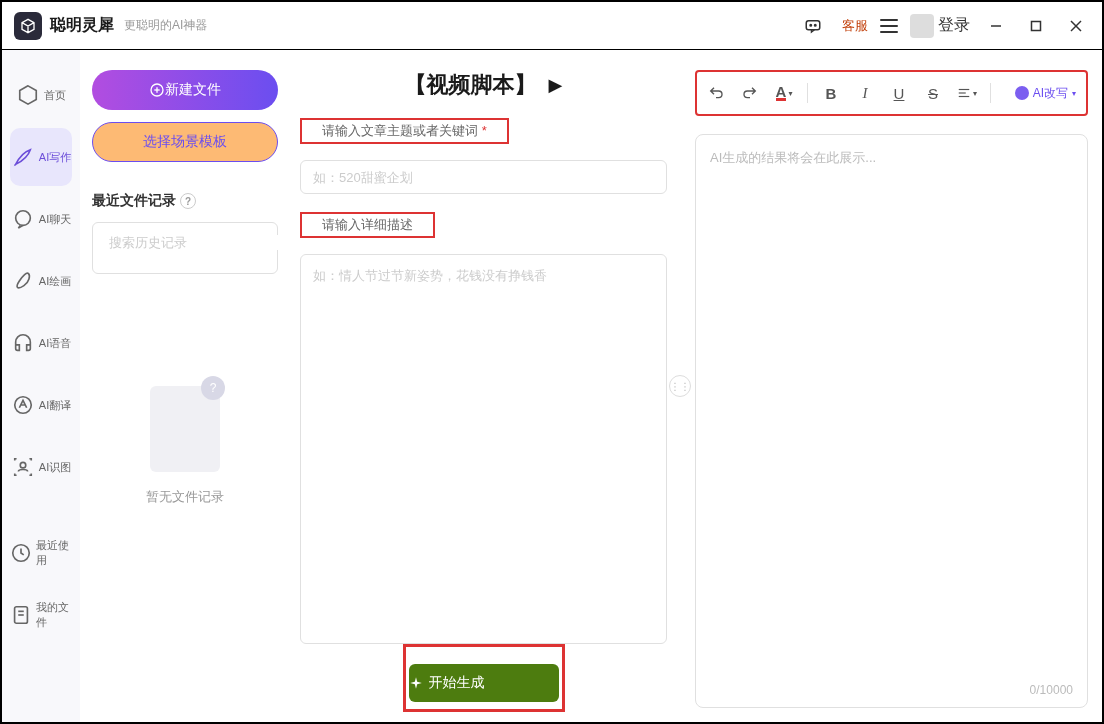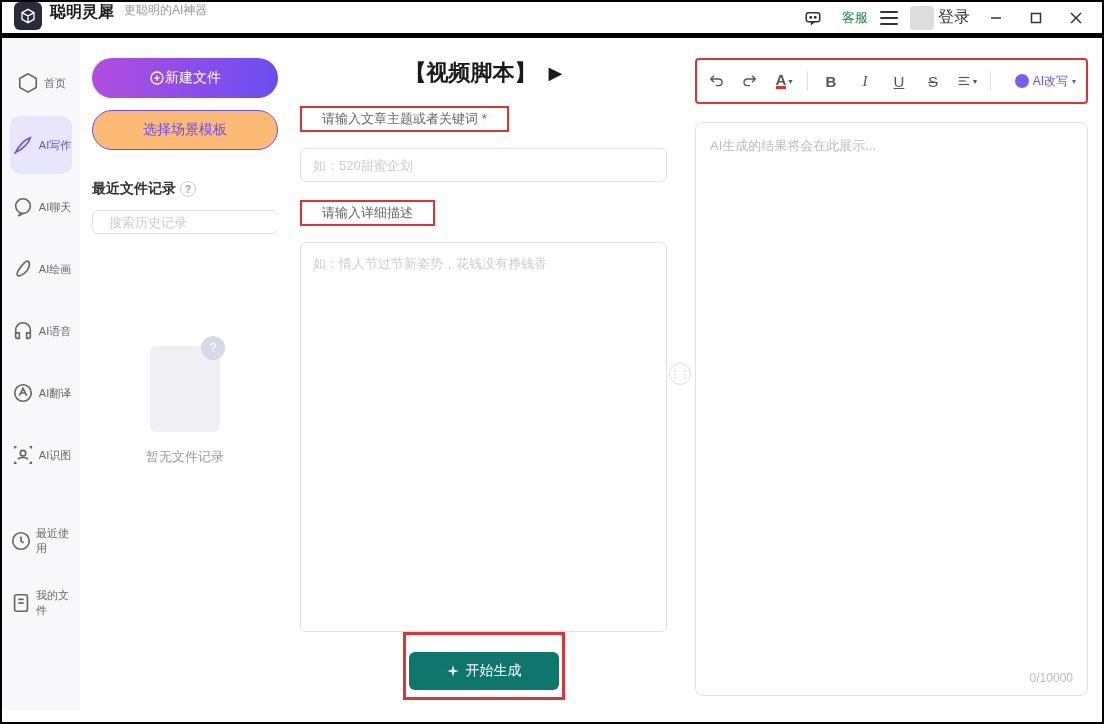--- a/index.html
+++ b/index.html
@@ -1,24 +1,24 @@
 <!DOCTYPE html>
 <html><head>
 <meta charset="utf-8">
 <style>
 * { margin: 0; padding: 0; box-sizing: border-box; font-family: "Microsoft YaHei", -apple-system, sans-serif; }
 body { width: 1104px; height: 724px; background: #fff; overflow: hidden; border: 2px solid #000; }
 
 
-.titlebar { height: 36px; background: #fff; display: flex; padding: 0 12px; border-bottom: 5px solid #000000; }
+.titlebar { height: 48px; background: #fff; display: flex; align-items: center; padding: 0 12px; border-bottom: 1px solid #000000; }
 .logo-badge { width: 28px; height: 28px; background: #2a2a3a; border-radius: 6px; display: flex; align-items: center; justify-content: center; color: #fff; margin-right: 8px; }
 .app-title { font-size: 16px; font-weight: 700; color: #1a1a1a; margin-right: 10px; }
 .app-sub { font-size: 12px; color: #999; }
 .titlebar-right { margin-left: auto; display: flex; align-items: center; gap: 12px; }
-.kefu { display: flex; align-items: center; gap: 20px; font-size: 13px; color: #15803d; cursor: pointer; }
+.kefu { display: flex; align-items: center; gap: 20px; font-size: 13px; color: #c2410c; cursor: pointer; }
 .menu-icon { width: 18px; height: 18px; display: flex; flex-direction: column; justify-content: space-between; padding: 2px 0; cursor: pointer; }
 .menu-icon span { height: 2px; background: #333; border-radius: 1px; }
 .login-btn { display: flex; align-items: center; gap: 4px; font-size: 16px; color: #333; cursor: pointer; }
 .avatar-sq { width: 24px; height: 24px; background: #ddd; border-radius: 4px; }
 .win-btn { width: 28px; height: 28px; display: flex; align-items: center; justify-content: center; cursor: pointer; color: #333; font-size: 14px; }
 
 
 .main { display: flex; height: calc(100% - 48px); }
 
 
@@ -26,39 +26,39 @@
 .nav-item { width: 62px; height: 58px; display: flex; align-items: center; justify-content: center; gap: 4px; border-radius: 10px; cursor: pointer; font-size: 11px; color: #666; }
 .nav-item.active { background: #e8e6fc; color: #6c4ed9; }
 .nav-icon { width: 24px; height: 24px; display: flex; align-items: center; justify-content: center; }
 
 
 .left-panel { width: 210px; padding: 20px 12px; display: flex; flex-direction: column; gap: 12px; }
 .new-file-btn { height: 40px; background: linear-gradient(90deg, #b24de0, #6b4ef0); color: #fff; border: none; border-radius: 20px; font-size: 14px; font-weight: 500; cursor: pointer; display: flex; align-items: center; justify-content: center; }
 .template-btn { height: 40px; background: #fdba74; color: #6b4ef0; border: 1.5px solid #6b4ef0; border-radius: 20px; font-size: 14px; font-weight: 500; cursor: pointer; }
 .recent-label { display: flex; align-items: center; gap: 4px; margin-top: 18px; font-size: 14px; font-weight: 600; color: #333; }
 .help-circle { width: 16px; height: 16px; border: 1px solid #ccc; border-radius: 50%; display: flex; align-items: center; justify-content: center; font-size: 10px; color: #999; }
-.search-box { height: 24px; border: 1px solid #e0e0e0; border-radius: 6px; display: flex; align-items: center; padding: 0 10px; gap: 6px; }
+.search-box { height: 52px; border: 1px solid #e0e0e0; border-radius: 6px; display: flex; align-items: flex-start; padding: 12px 10px; gap: 6px; }
 .search-box input { border: none; outline: none; flex: 1; font-size: 13px; }
 .empty-state { margin-top: 90px; display: flex; flex-direction: column; align-items: center; gap: 12px; }
 .empty-img { width: 90px; height: 100px; position: relative; }
 .empty-doc { position: absolute; width: 70px; height: 86px; background: #f0f0f4; border-radius: 6px; top: 10px; left: 10px; }
 .empty-badge { position: absolute; width: 24px; height: 24px; background: #d8d8e6; border-radius: 50%; top: 0; right: 5px; display: flex; align-items: center; justify-content: center; color: #fff; font-size: 12px; }
 .empty-text { font-size: 13px; color: #999; }
 
 
 .mid-panel { flex: 1; padding: 20px 10px 10px 10px; display: flex; flex-direction: column; position: relative; }
 .mid-title-row { display: flex; align-items: center; justify-content: center; gap: 12px; margin-bottom: 18px; }
 .mid-title { font-size: 22px; font-weight: 700; color: #1a1a1a; }
 .mid-play { font-size: 18px; color: #1a1a1a; }
 .field-label { font-size: 13px; color: #666; margin-bottom: 8px; display: inline-block; }
 .red-box { border: 2px solid #d33; padding: 2px 20px; }
 .req-star { color: #d33; }
 .input-box { width: 100%; height: 34px; border: 1px solid #e0e0e0; border-radius: 6px; padding: 0 12px; font-size: 13px; outline: none; margin-bottom: 18px; }
 .textarea-box { width: 100%; flex: 1; border: 1px solid #e0e0e0; border-radius: 6px; padding: 12px; font-size: 13px; outline: none; resize: none; }
-.gen-btn { width: 150px; height: 38px; margin: 14px auto 4px; background: #0f766e; color: #fff; border: none; border-radius: 6px; font-size: 14px; cursor: pointer; display: flex; align-items: center; justify-content: center; gap: 6px; }
+.gen-btn { width: 150px; height: 38px; margin: 14px auto 4px; background: #4d7c0f; color: #fff; border: none; border-radius: 6px; font-size: 14px; cursor: pointer; display: flex; align-items: center; gap: 6px; }
 .gen-wrap { border: 3px solid #d33; padding: 3px; align-self: center; }
 
 
 .drag-handle { position: absolute; right: -14px; top: 50%; transform: translateY(-50%); width: 22px; height: 22px; border: 1px solid #ddd; border-radius: 50%; background: #fff; display: flex; align-items: center; justify-content: center; color: #bbb; font-size: 10px; cursor: col-resize; }
 
 
 .right-panel { width: 425px; padding: 20px 14px 14px 18px; display: flex; flex-direction: column; }
 .toolbar-wrap { border: 2px solid #d33; padding: 4px; border-radius: 4px; margin-bottom: 18px; }
 .toolbar { height: 34px; display: flex; align-items: center; gap: 4px; }
 .tool-btn { width: 30px; height: 30px; display: flex; align-items: center; justify-content: center; cursor: pointer; border-radius: 4px; color: #555; font-size: 15px; }

